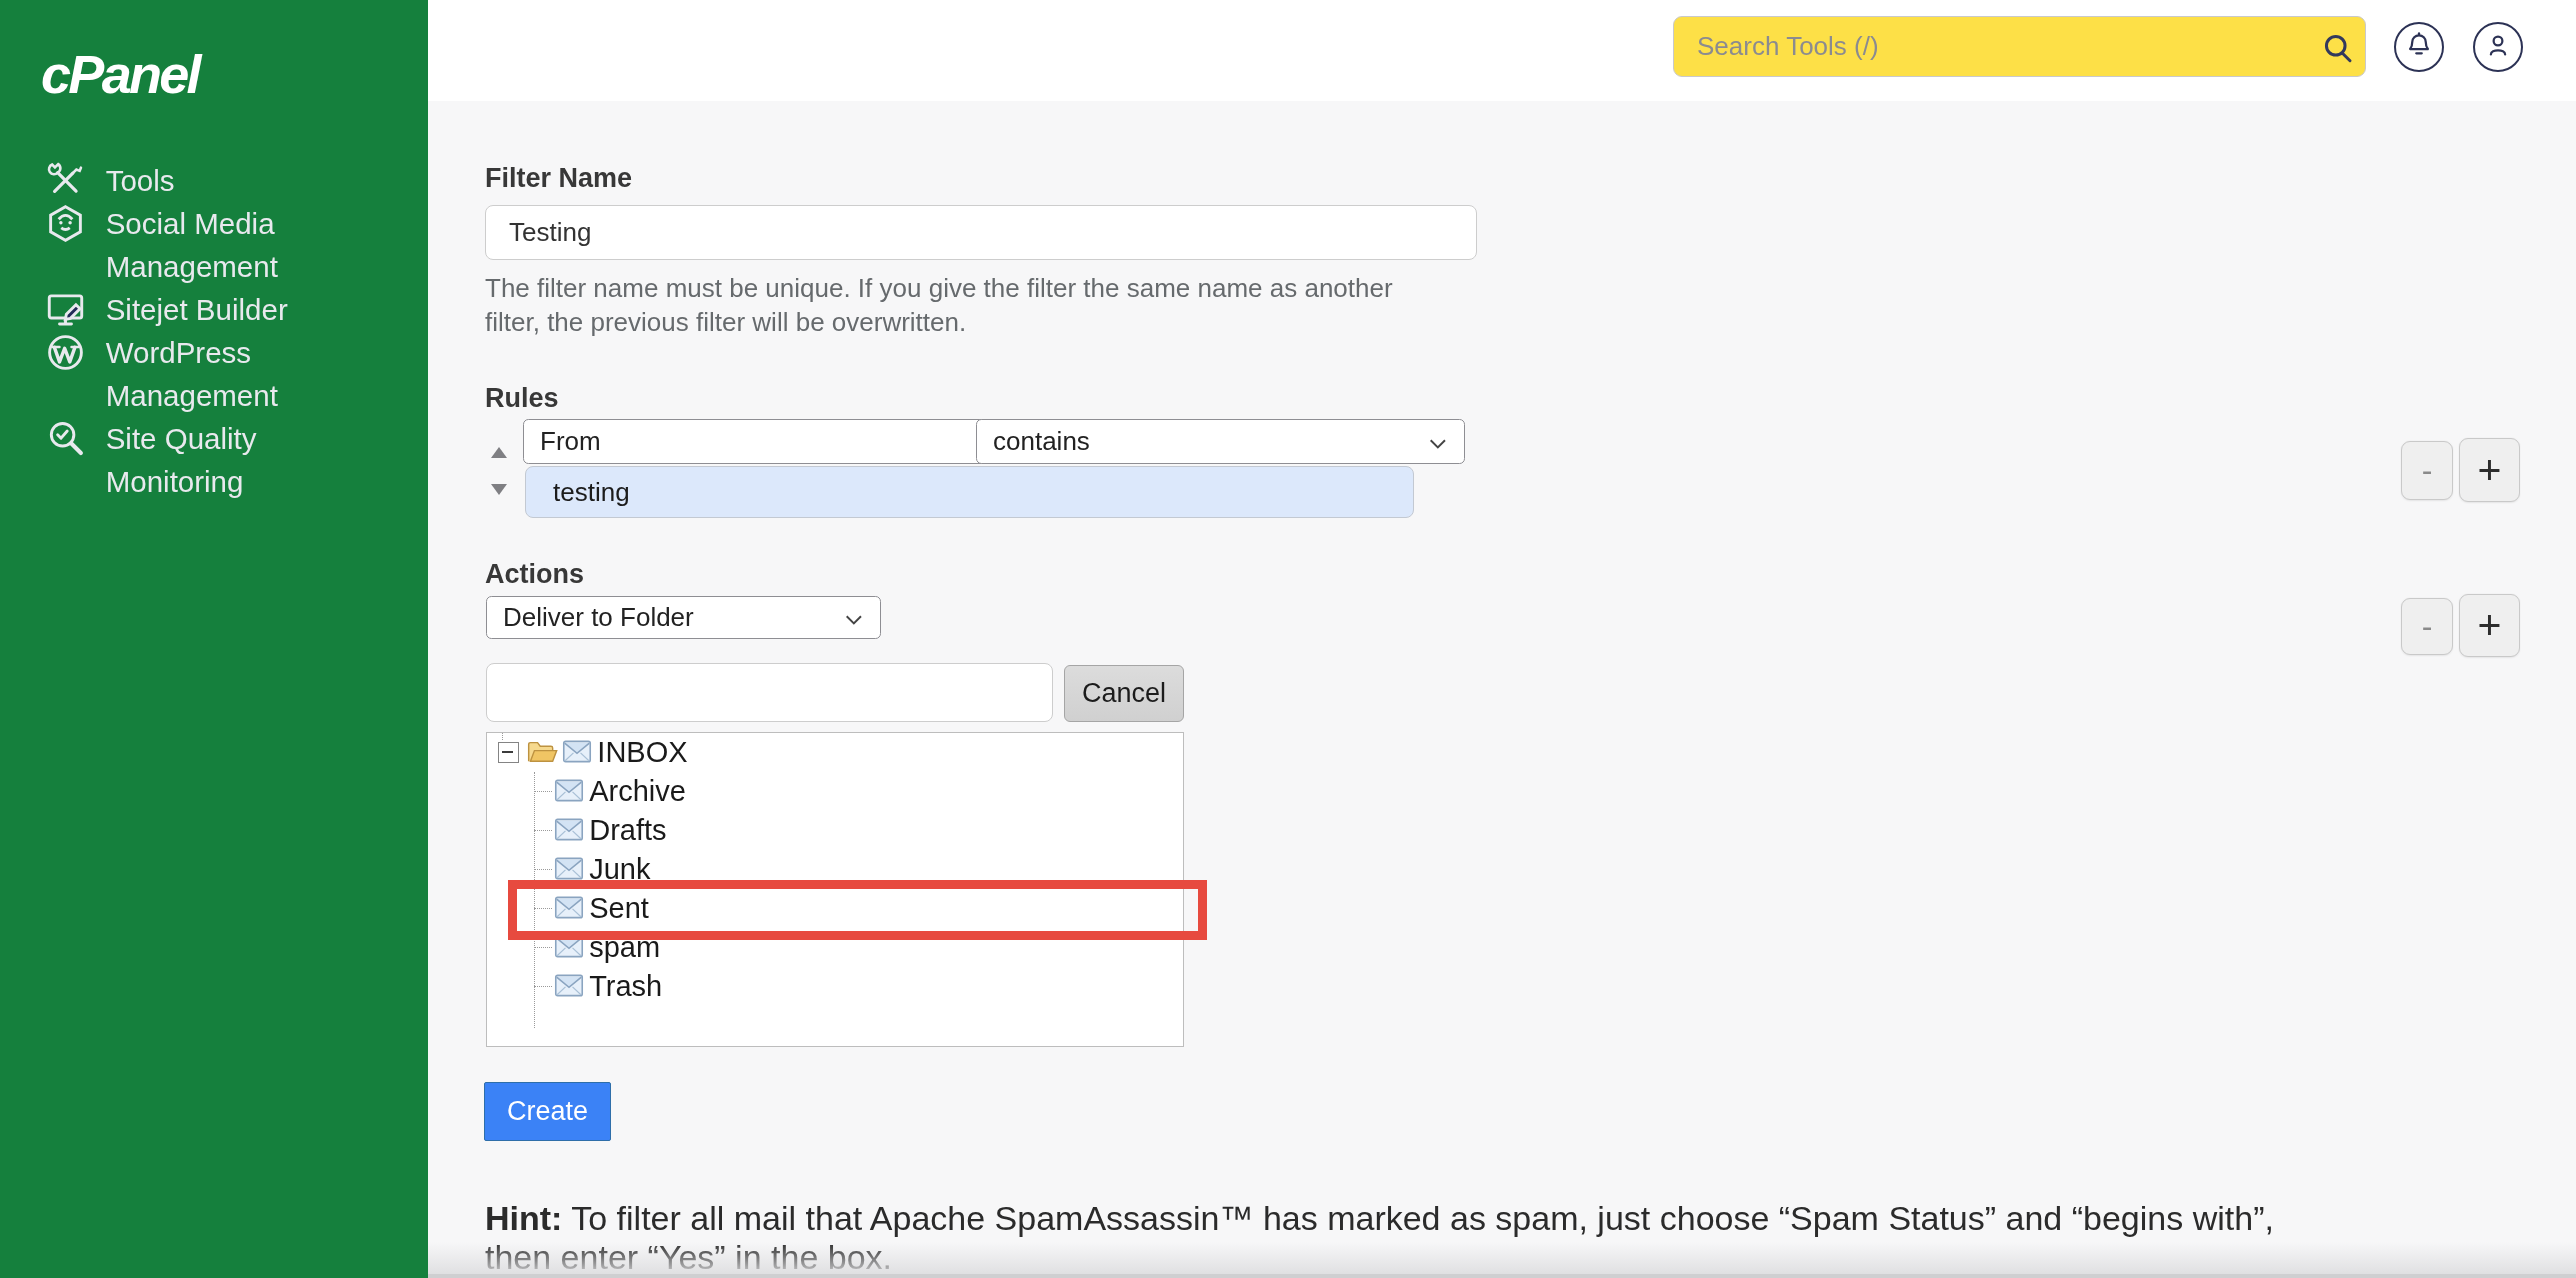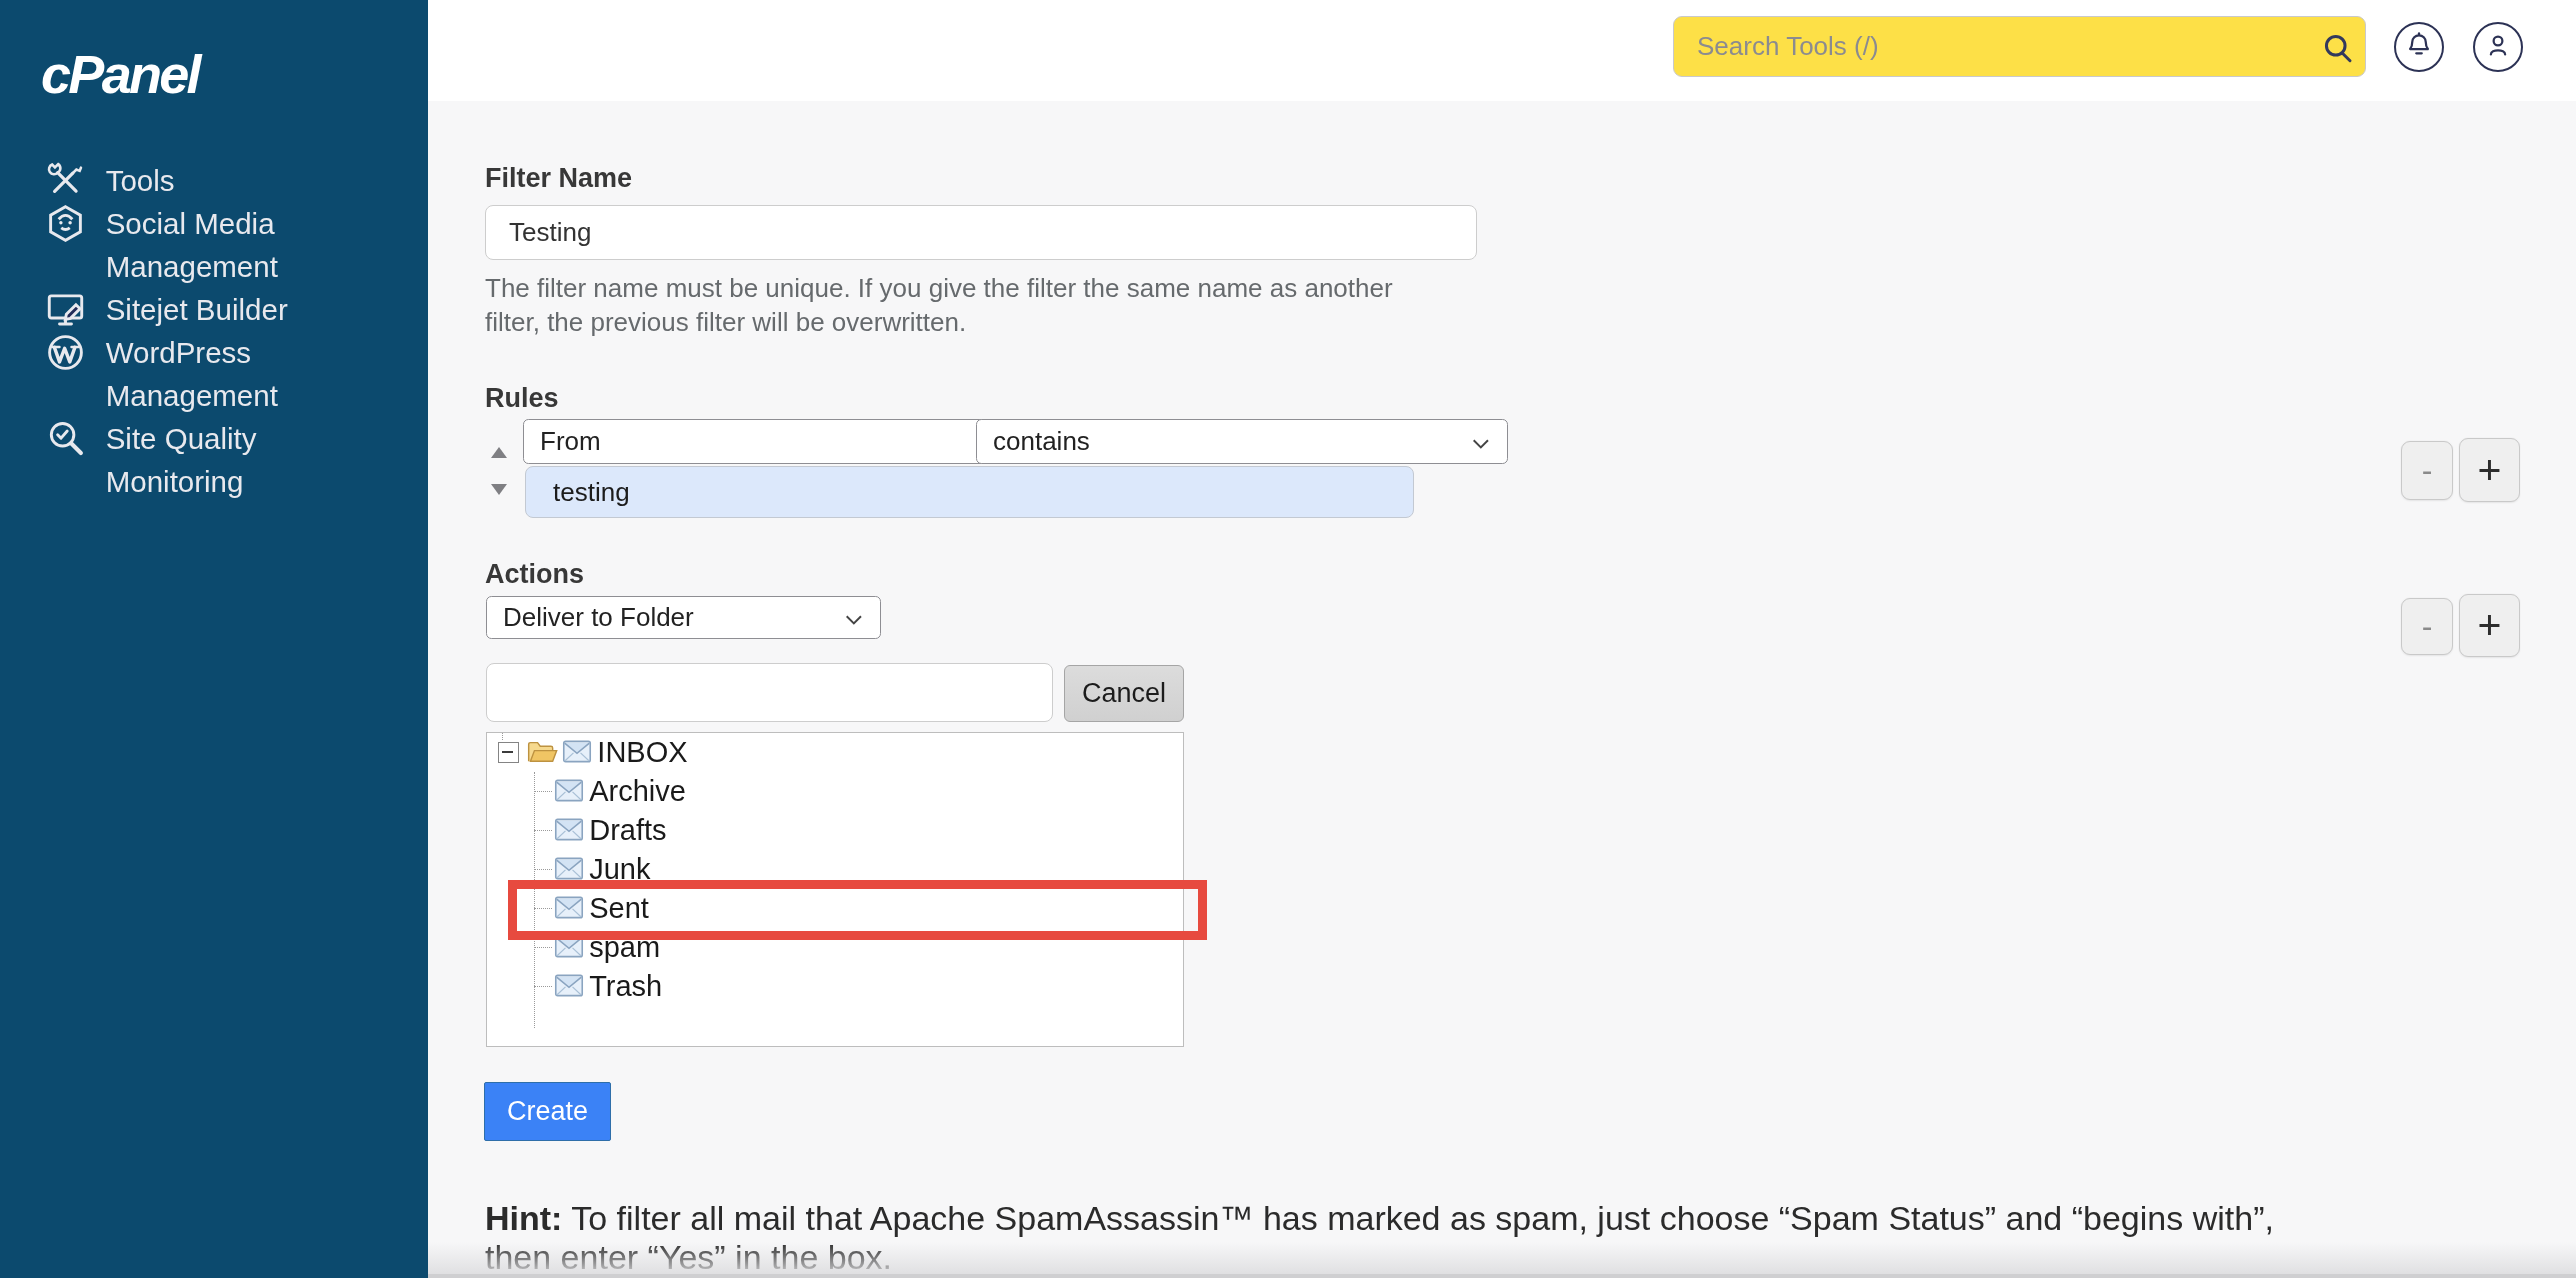--- a/index.html
+++ b/index.html
@@ -1,21 +1,21 @@
 <!DOCTYPE html>
 <html style="font-size:14.3px"><head>
 <meta charset="utf-8">
 <style>
   * { margin:0; padding:0; box-sizing:border-box; }
   html,body { width:2576px; height:1278px; }
   body { font-family:"Liberation Sans","DejaVu Sans",sans-serif; background:#f7f7f8; overflow:hidden; }
   .page { position:relative; width:2576px; height:1278px; background:#f7f7f8; }
 
   
-  .sidebar { position:absolute; left:0; top:0; width:428px; height:1278px; background:#0c4a6e; z-index:5; }
+  .sidebar { position:absolute; left:0; top:0; width:428px; height:1278px; background:#15803d; z-index:5; }
   .logo { position:absolute; left:41px; top:43px; color:#ffffff; font-size:54px; font-weight:bold; font-style:italic; letter-spacing:-2.7px; }
   .nav { position:absolute; left:0; top:159px; width:428px; display:flex; flex-direction:column; }
   .nav-item { display:flex; gap:19.7px; padding:0 27px 0 45px; align-items:flex-start; cursor:pointer; }
   .nav-icon { flex:0 0 41px; height:41px; display:flex; align-items:center; justify-content:center; margin-top:0.9px; }
   .nav-label { color:#e8e9ee; font-size:29.5px; line-height:43px; }
 
   
   .topbar { position:absolute; left:428px; top:0; right:0; height:101px; background:#ffffff; }
   .search-input { position:absolute; left:1673px; top:16px; width:693px; height:61px; border:1.8px solid #c9c9cc; border-radius:9px; background:#fde047; font-size:26px; color:#333; padding:0 68px 0 23px; outline:none; font-family:inherit; }
   .search-input::placeholder { color:#8b8b90; }
@@ -31,21 +31,21 @@
   .help-text { position:absolute; left:485px; top:271px; width:940px; font-size:26px; line-height:34px; color:#666a6d; }
 
   .lbl-rules { left:485px; top:383px; }
   .tri { position:absolute; width:0; height:0; cursor:pointer; }
   .tri-up { left:491px; top:447px; border-left:8px solid transparent; border-right:8px solid transparent; border-bottom:11.6px solid #7f7f83; }
   .tri-down { left:491px; top:484px; border-left:8px solid transparent; border-right:8px solid transparent; border-top:11.6px solid #7f7f83; }
 
   .select { position:absolute; height:45px; background:#fff; border:1.8px solid #8e8e93; border-radius:5.4px; display:flex; align-items:center; font-size:26px; color:#222; padding:0 16px; cursor:pointer; }
   .select .sel-text { flex:1 1 auto; overflow:hidden; white-space:nowrap; }
   .sel-from { left:523px; top:419px; width:528px; }
-  .sel-contains { left:976px; top:419px; width:532px; }
+  .sel-contains { left:976px; top:419px; width:489px; }
   .sel-deliver { left:486px; top:596px; width:395px; height:43px; }
 
   .rule-value-input { position:absolute; left:525px; top:466px; width:889px; height:52px; background:#dce8fb; border:1.8px solid #c3c9d2; border-radius:8px; font-size:26px; color:#1c1c1c; padding:0 27px; outline:none; font-family:inherit; }
 
   .pm-btn { position:absolute; background:#efefef; border:1.8px solid #c9c9c9; border-radius:9px; display:flex; align-items:center; justify-content:center; cursor:pointer; box-shadow:0 0.9px 1.8px rgba(0,0,0,.08); font-family:inherit; }
   .pm-minus { width:52px; height:59px; font-size:32px; color:#8a8a8a; }
   .pm-plus  { width:61px; height:64px; font-size:41px; color:#2d2d2d; }
   .rules-minus { left:2401px; top:441px; }
   .rules-plus  { left:2459px; top:438px; }
   .actions-minus { left:2401px; top:598px; height:57px; }

